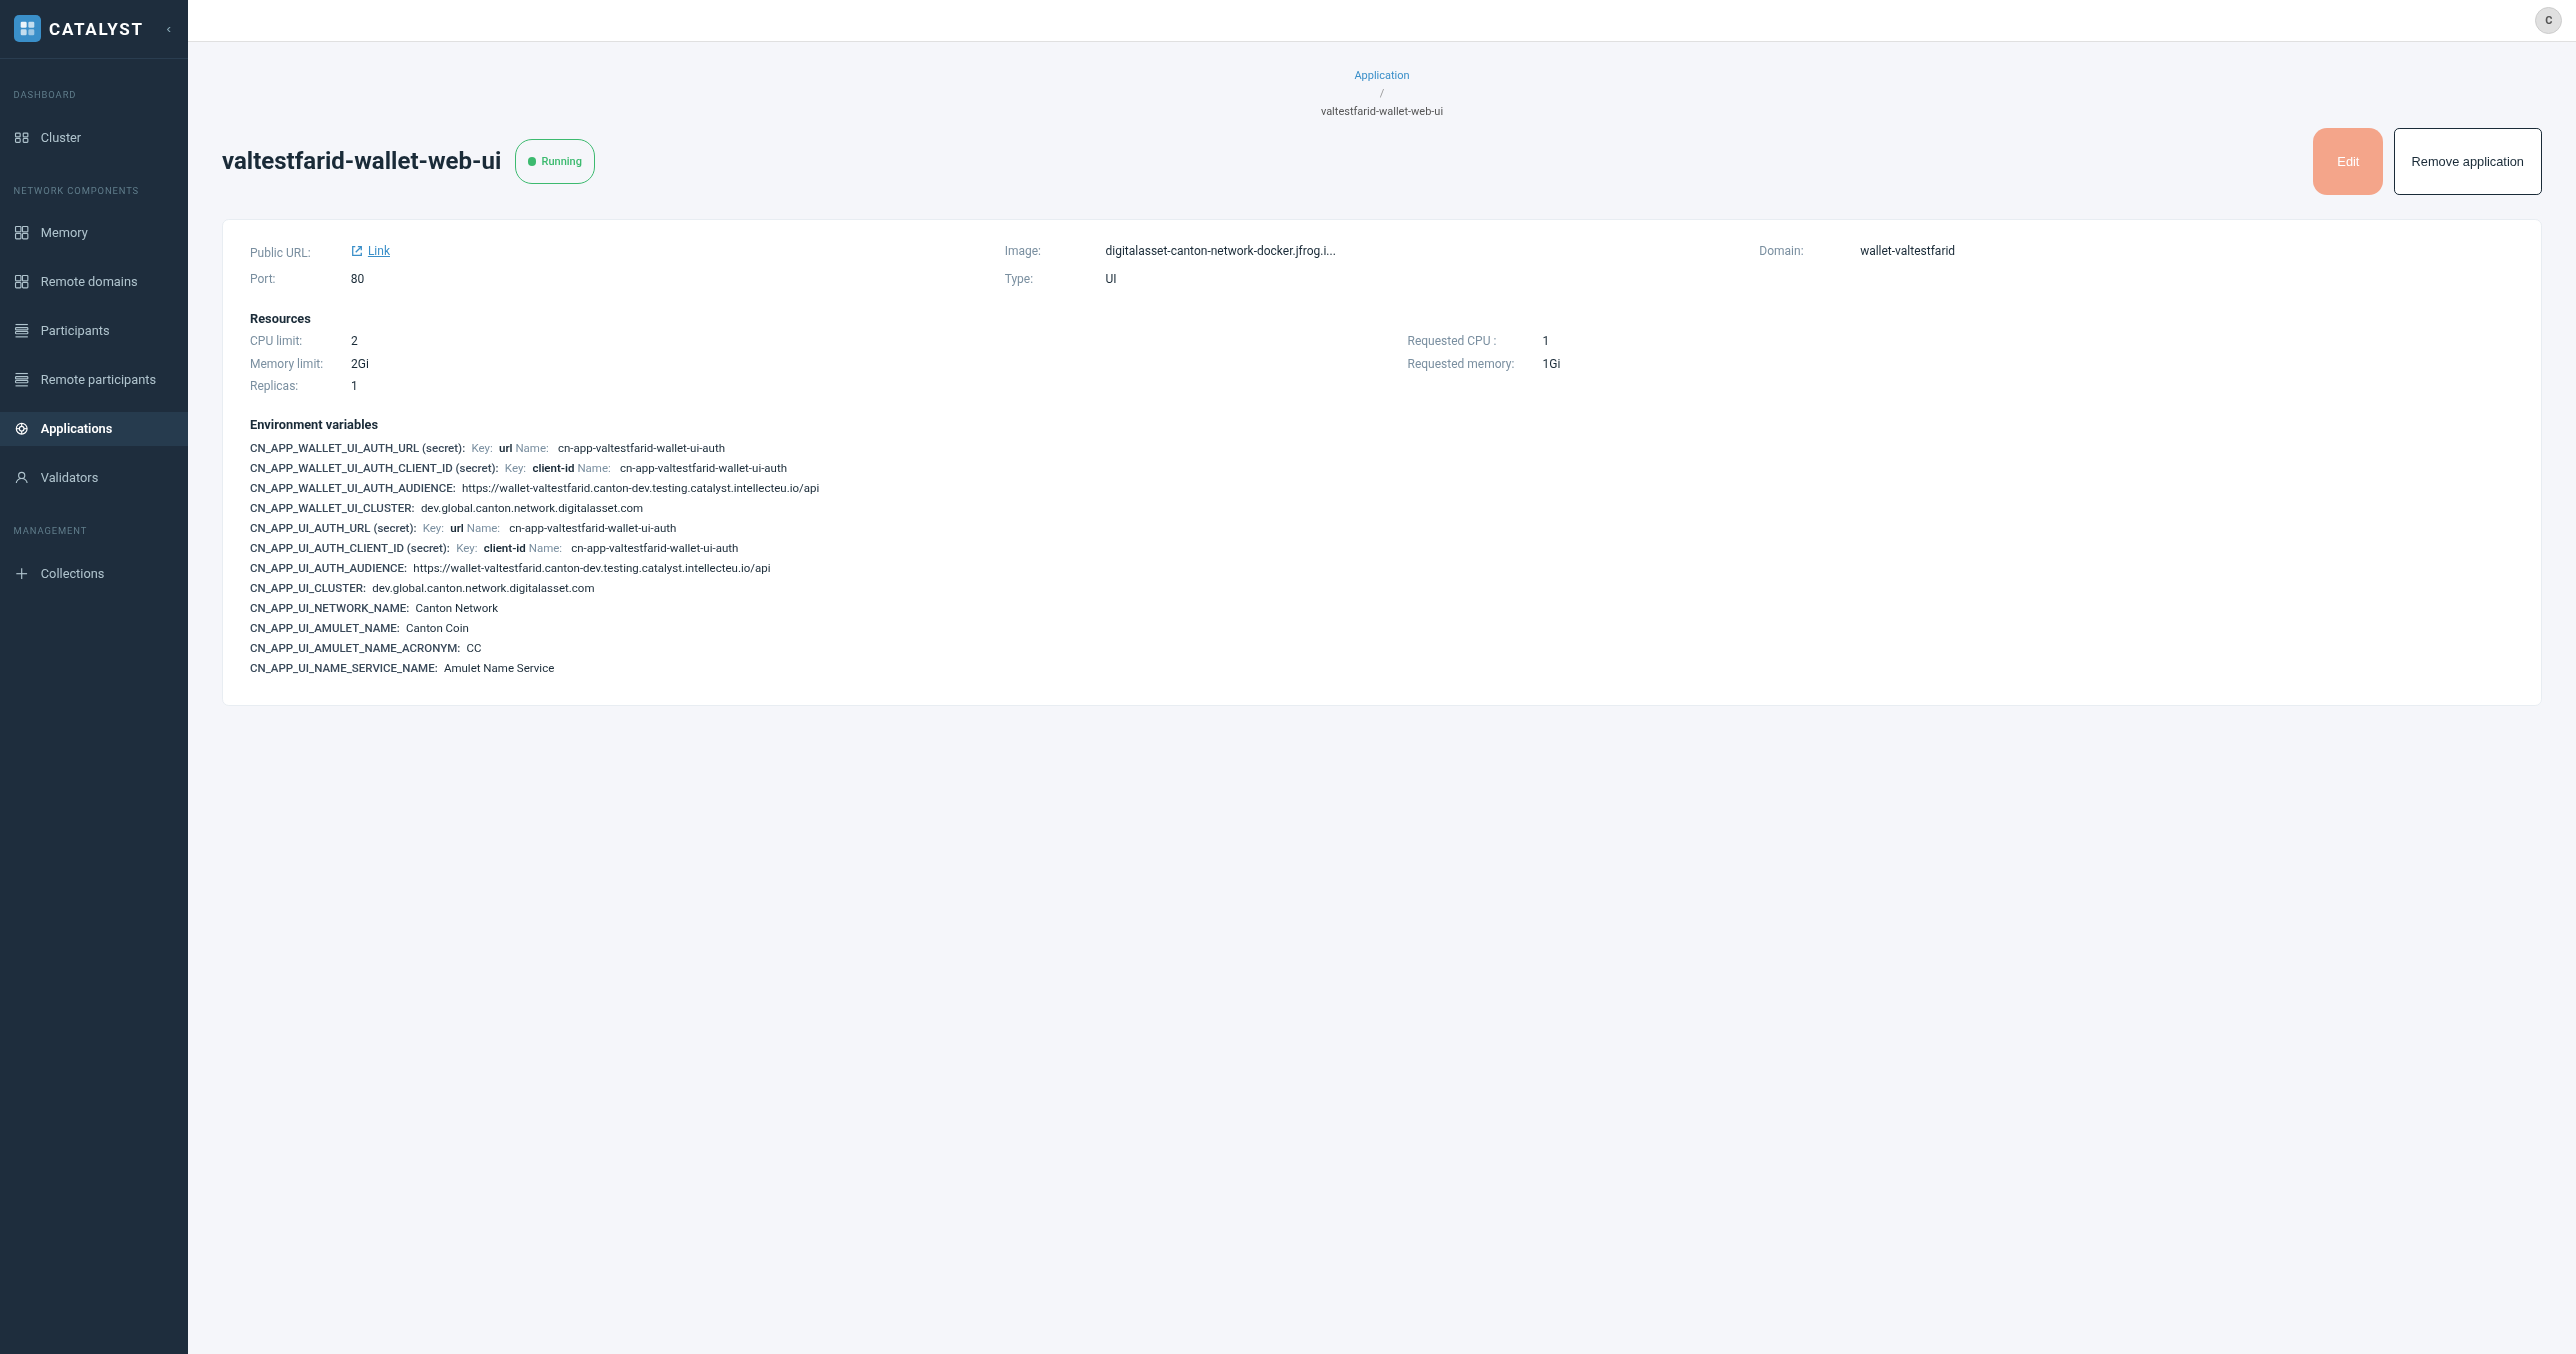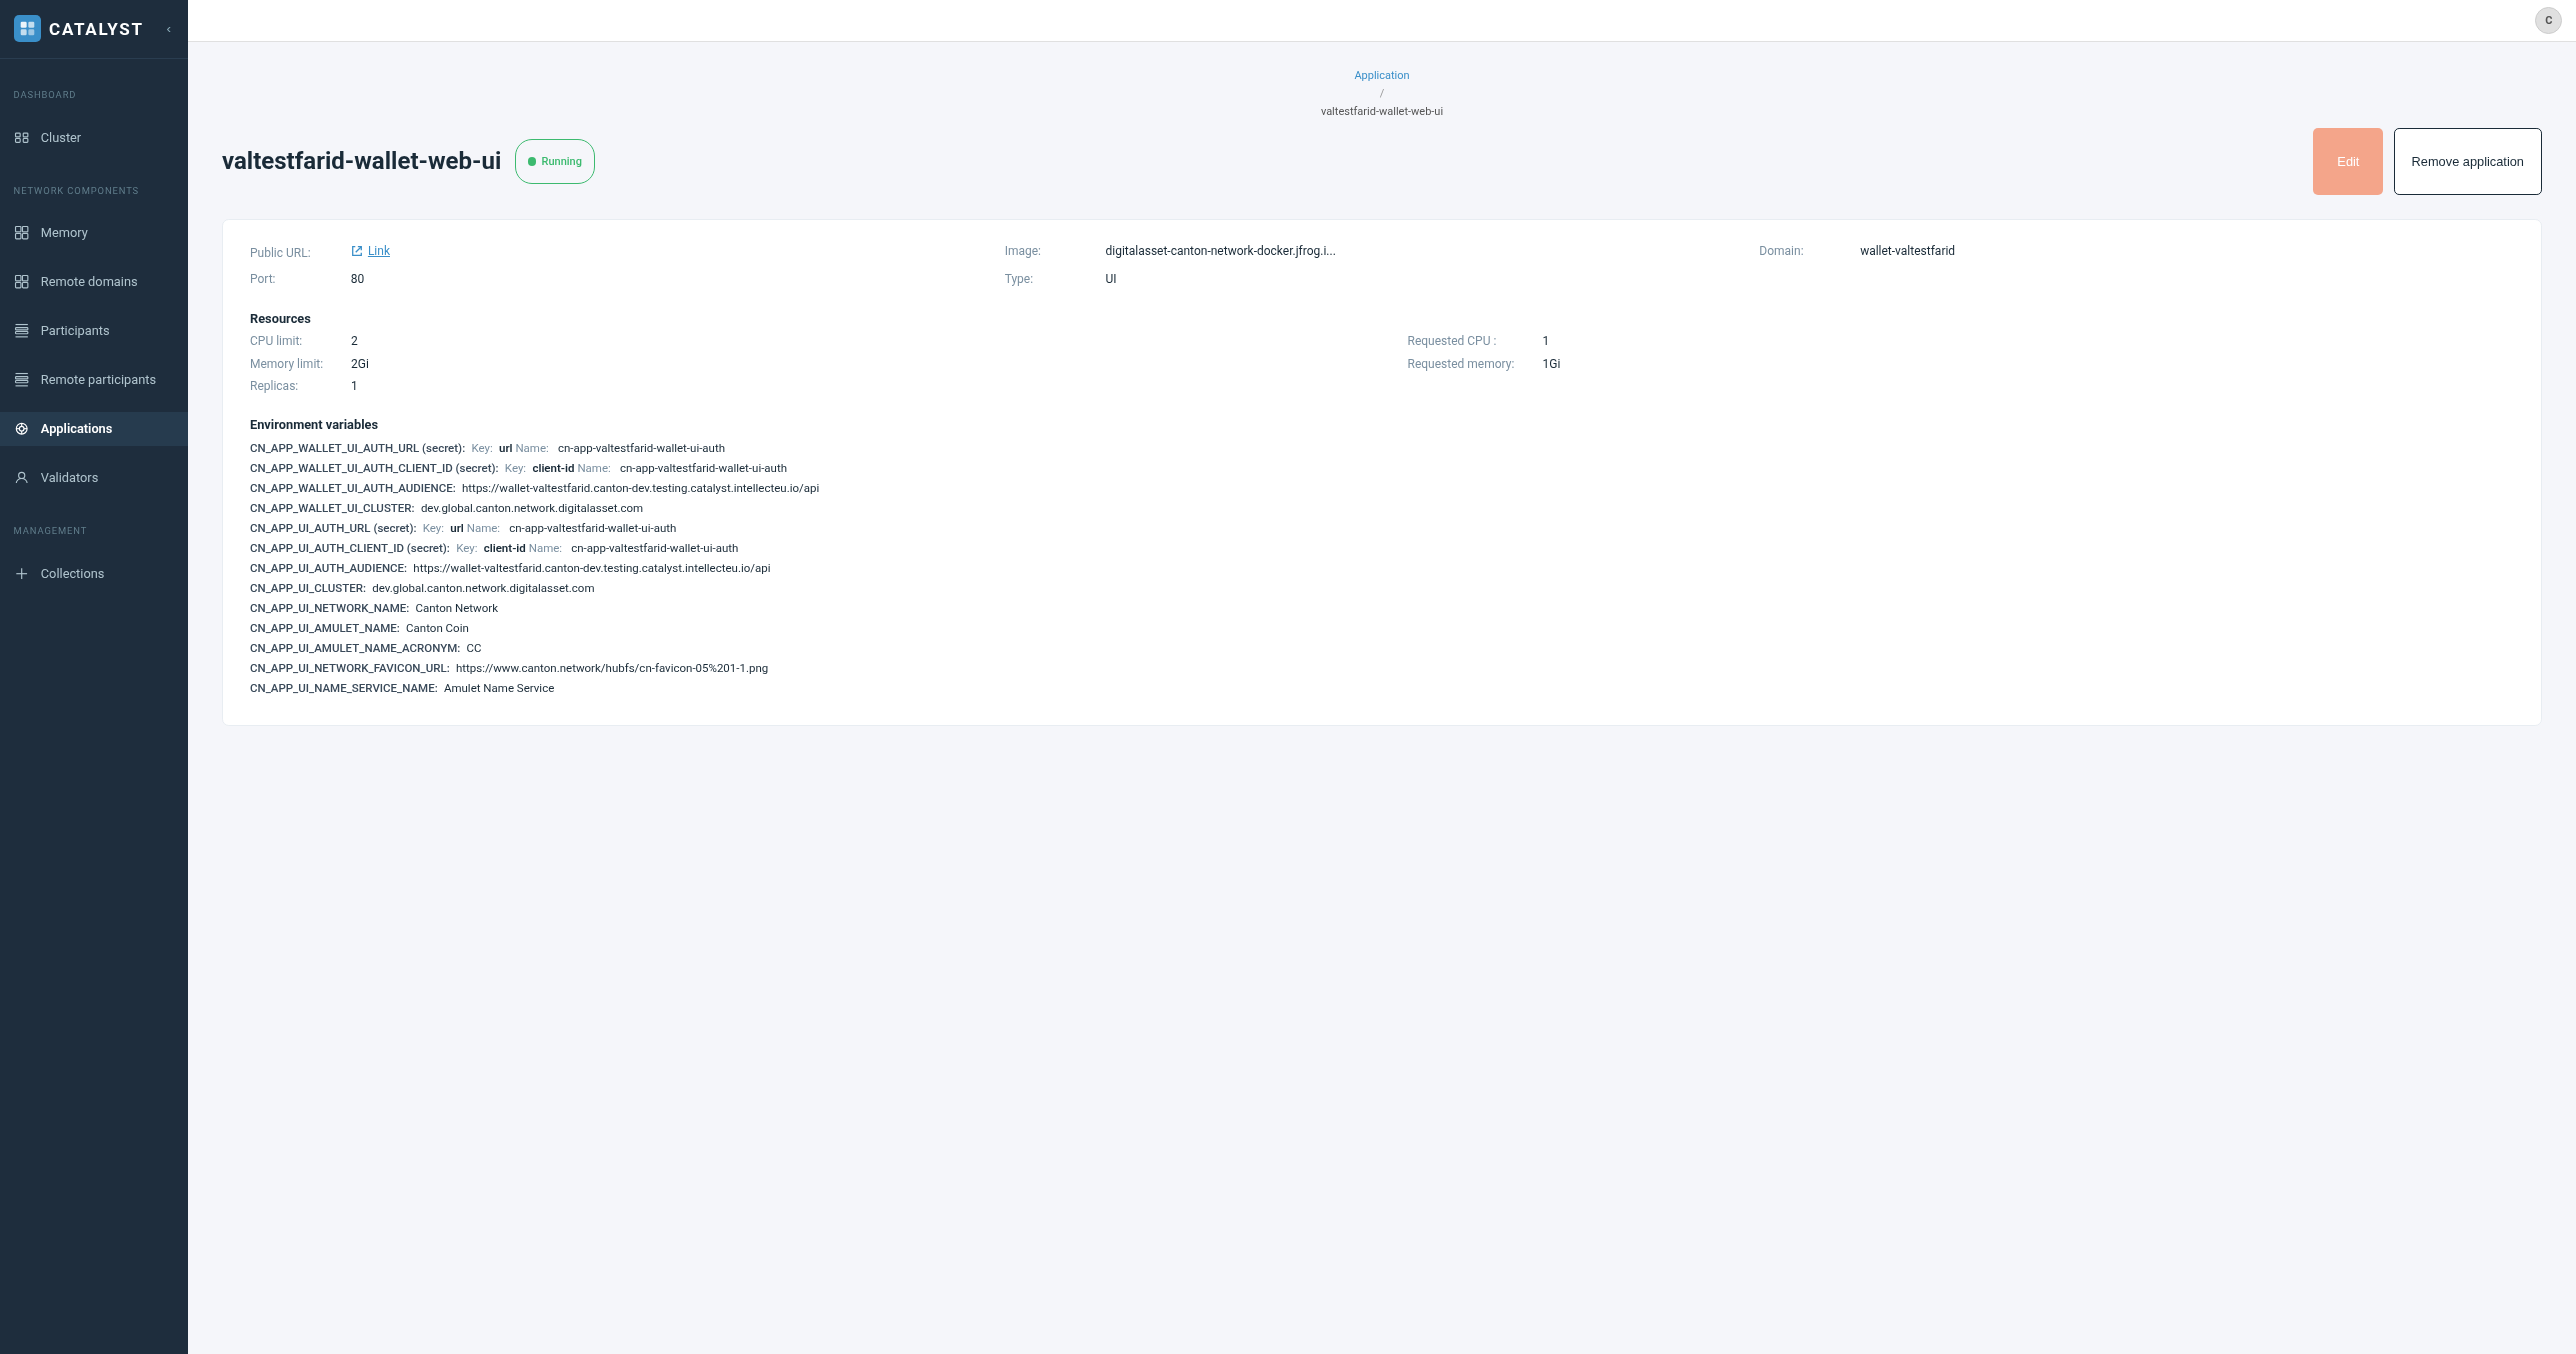--- a/index.html
+++ b/index.html
@@ -178,21 +178,21 @@
     }
 
     #header-actions {
       display: flex;
       gap: 10.2px;
     }
     #edit-btn {
       background: #f4a58a;
       color: white;
       border: none;
-      border-radius: 5px;
+      border-radius: 14px;
       padding: 26px 24px;
       font-size: 12.8px;
       font-weight: 500;
       cursor: pointer;
     }
     #remove-btn {
       background: white;
       color: #1a2b38;
       border: 1.7px solid #1a2b38;
       border-radius: 5.1px;
@@ -550,24 +550,20 @@
           </div>
           <div class="env-row">
             <span class="env-key">CN_APP_UI_AMULET_NAME:</span>
             <span class="env-plain-val">&nbsp;Canton Coin</span>
           </div>
           <div class="env-row">
             <span class="env-key">CN_APP_UI_AMULET_NAME_ACRONYM:</span>
             <span class="env-plain-val">&nbsp;CC</span>
           </div>
           <div class="env-row">
-            <span class="env-key">CN_APP_UI_NETWORK_FAVICON_URL:</span>
-            <span class="env-plain-val">&nbsp;https://www.canton.network/hubfs/cn-favicon-05%201-1.png</span>
-          </div>
-          <div class="env-row">
             <span class="env-key">CN_APP_UI_NAME_SERVICE_NAME:</span>
             <span class="env-plain-val">&nbsp;Amulet Name Service</span>
           </div>
         </div>
     </div>
   </div>
 </div>
 
 
 </body></html>

